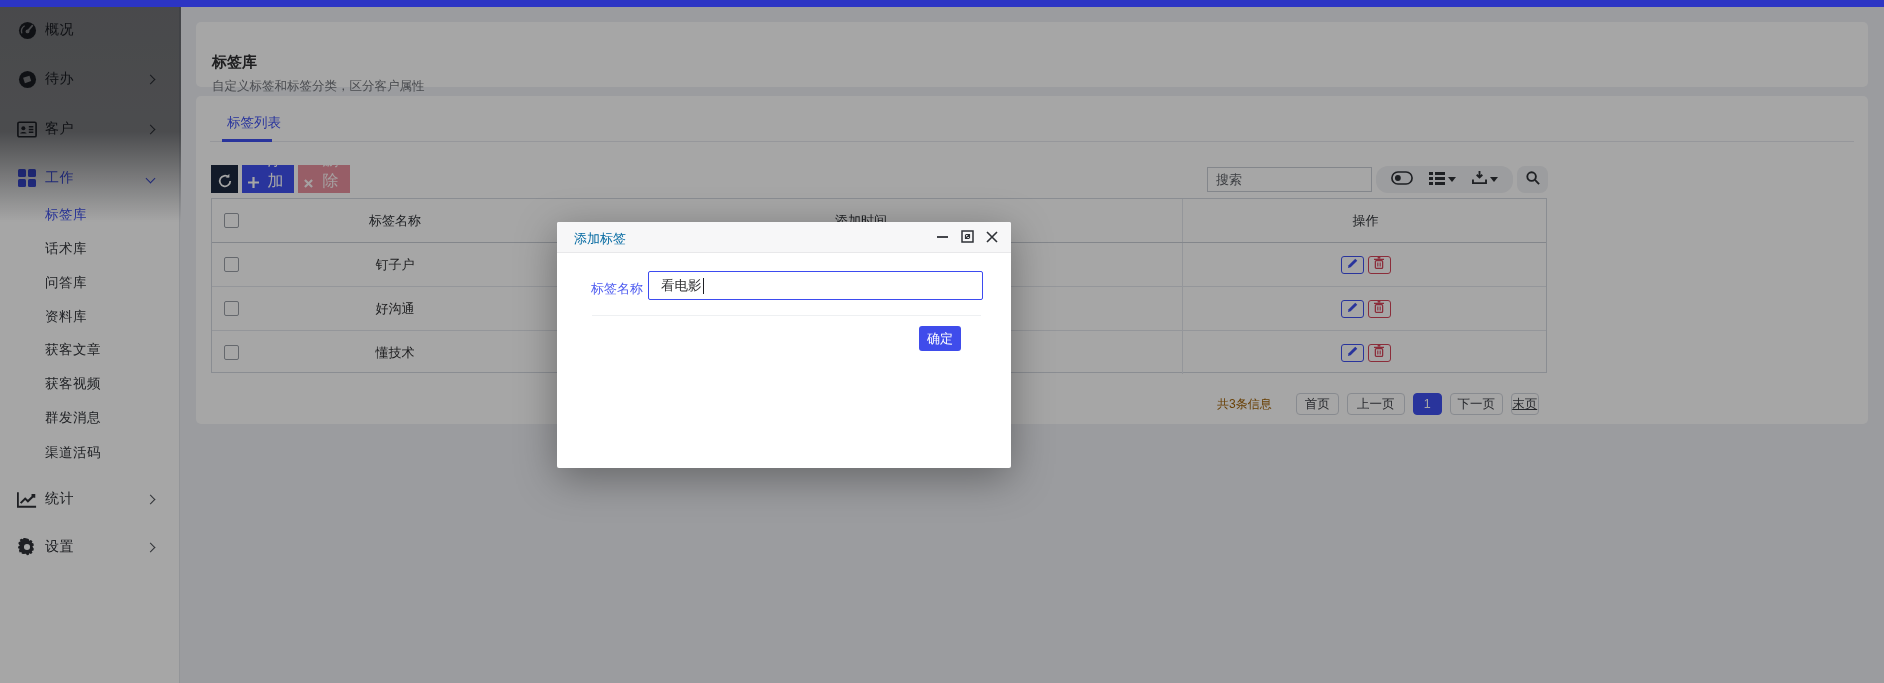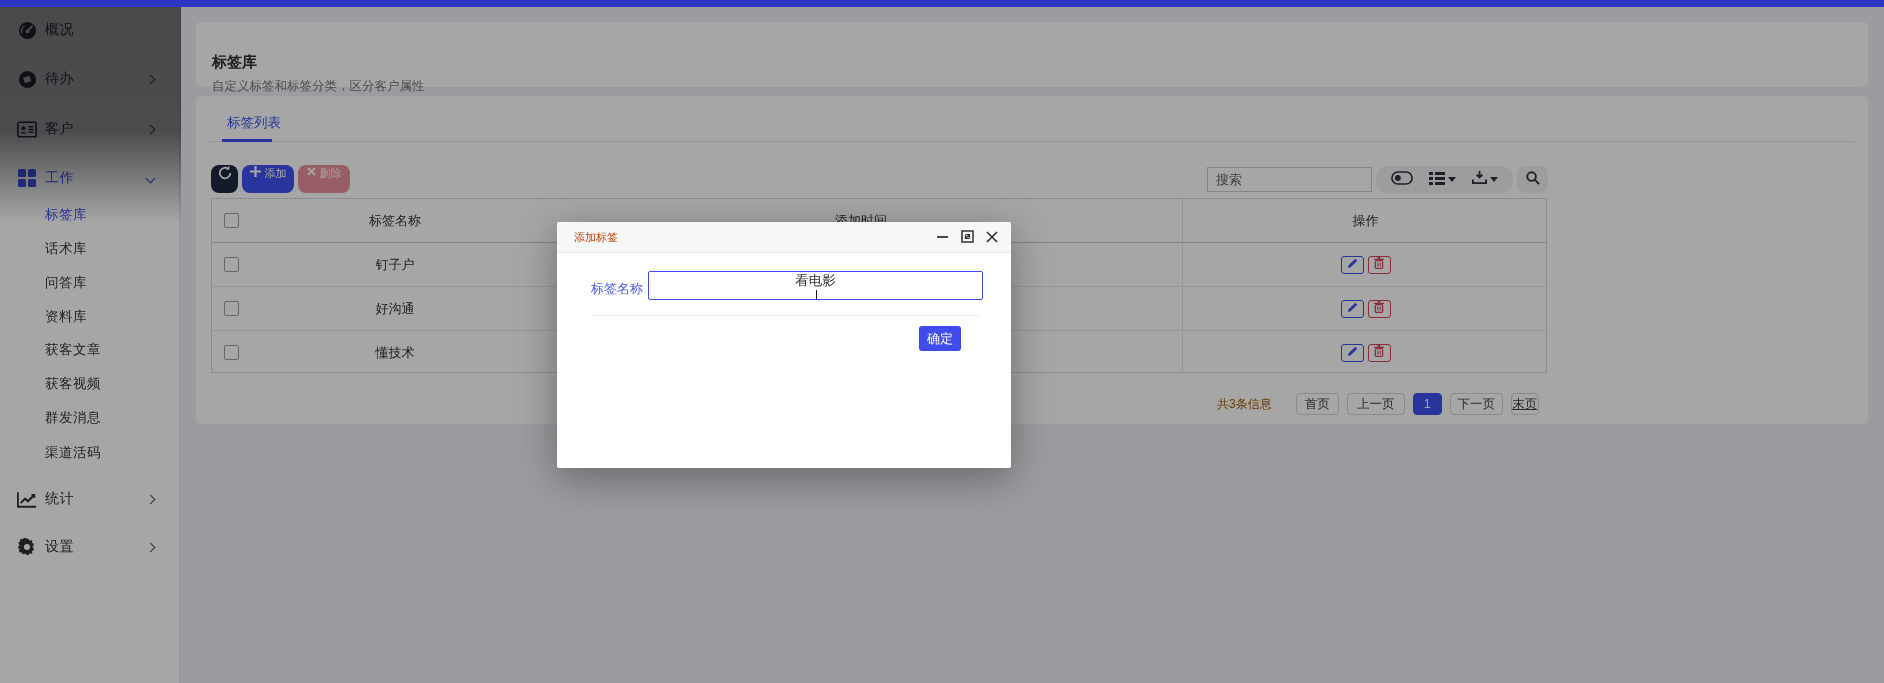--- a/index.html
+++ b/index.html
@@ -25,21 +25,21 @@
   .hd-card{left:15px;top:22px;width:1672px;height:65px;}
   .hd-title{position:absolute;left:16px;top:31px;font-size:15px;font-weight:bold;color:#303133;}
   .hd-sub{position:absolute;left:16px;top:56px;font-size:12.5px;color:#73767c;}
   .ct-card{left:15px;top:96px;width:1672px;height:328px;}
 
   .tabbar{position:absolute;left:14px;right:14px;top:0;height:46px;border-bottom:1px solid #e6e9ef;}
   .tab{position:absolute;left:17px;top:18px;font-size:13.5px;color:#3f51f0;cursor:pointer;}
   .tab-line{position:absolute;left:12px;top:43px;width:50px;height:2.5px;background:#3f51f0;}
 
   
-  .btn{display:flex;align-items:flex-start;justify-content:center;border:none;border-radius:8px;cursor:pointer;color:#fff;font-size:11px;}
+  .btn{display:flex;align-items:flex-end;justify-content:center;border:none;border-radius:0;cursor:pointer;color:#fff;font-size:16px;}
   .btn-refresh{position:absolute;left:15px;top:69px;width:27px;height:28px;background:#1d2940;}
   .btn-add{position:absolute;left:46px;top:69px;width:52px;height:28px;background:#3f51f0;gap:4px;}
   .btn-del{position:absolute;left:102px;top:69px;width:52px;height:28px;background:#e8919e;gap:4px;color:rgba(255,255,255,.92);}
   .search-inp{position:absolute;left:1011px;top:71px;width:165px;height:25px;border:1px solid #c9ced6;background:#fff;padding:0 8px;font-size:13px;color:#303133;outline:none;}
   .search-inp::placeholder{color:#5d6066;}
   .icon-group{position:absolute;left:1180px;top:70px;width:137px;height:27px;background:#f0f1f4;border-radius:12px;display:flex;align-items:center;justify-content:space-between;padding:0 15px;}
   .tool-ico{display:flex;align-items:center;gap:3px;color:#2f3237;cursor:pointer;}
   .caret{width:0;height:0;border-left:4px solid transparent;border-right:4px solid transparent;border-top:5px solid #2f3237;}
   .btn-search{position:absolute;left:1321px;top:70px;width:31px;height:27px;background:#f0f1f4;border-radius:8px;display:flex;align-items:center;justify-content:center;color:#2f3237;cursor:pointer;}
 
@@ -65,25 +65,25 @@
   .pg-btn{height:22px;display:flex;align-items:center;justify-content:center;background:#fff;border:1px solid #d2d6dd;border-radius:4px;font-size:12.5px;color:#3c3f45;cursor:pointer;}
   .pg-btn.active{background:#3f51f0;border-color:#3f51f0;color:#fff;}
 
   
   .dim{position:absolute;inset:0;background:rgba(0,0,0,.35);z-index:10;}
   .topbar{position:absolute;left:0;top:0;width:100%;height:7px;background:#2c35c4;z-index:30;}
 
   
   .modal{position:absolute;left:557px;top:222px;width:454px;height:246px;background:#fff;z-index:20;border-radius:2px;box-shadow:0 10px 40px rgba(0,0,0,.35);}
   .m-head{position:absolute;left:0;top:0;width:100%;height:31px;background:#f7f7f8;border-bottom:1px solid #e8e8ea;border-radius:2px 2px 0 0;}
-  .m-title{position:absolute;left:17px;top:8px;font-size:11px;color:#c2410c;}
+  .m-title{position:absolute;left:17px;top:8px;font-size:13px;color:#0369a1;}
   .m-ctrls{position:absolute;right:12px;top:0;height:31px;display:flex;align-items:center;gap:11px;color:#2f3237;}
   .m-ctrl{width:14px;height:14px;display:flex;align-items:center;justify-content:center;cursor:pointer;}
   .m-label{position:absolute;left:34px;top:58px;width:54px;font-size:13px;color:#4d5bf0;}
-  .m-input{position:absolute;left:91px;top:49px;width:335px;height:29px;border:1px solid #3d4bf0;border-radius:2px;background:#fff;display:flex;align-items:center;padding:0 12px;font-size:13.5px;color:#303133;cursor:text;flex-direction:column;}
+  .m-input{position:absolute;left:91px;top:49px;width:335px;height:29px;border:1px solid #3d4bf0;border-radius:2px;background:#fff;display:flex;align-items:center;padding:0 12px;font-size:13.5px;color:#303133;cursor:text;}
   .caret-bar{width:1px;height:16px;background:#1d1f24;margin-left:1px;}
   .m-divider{position:absolute;left:35px;right:30px;top:93px;height:1px;background:#eef0f2;}
   .m-ok{position:absolute;right:50px;top:104px;width:42px;height:25px;background:#3f4ceb;border:none;border-radius:3px;color:#fff;font-size:13px;cursor:pointer;}
 </style>
 </head>
 <body>
 
 <div class="stage">
 
   <aside class="sidebar">

